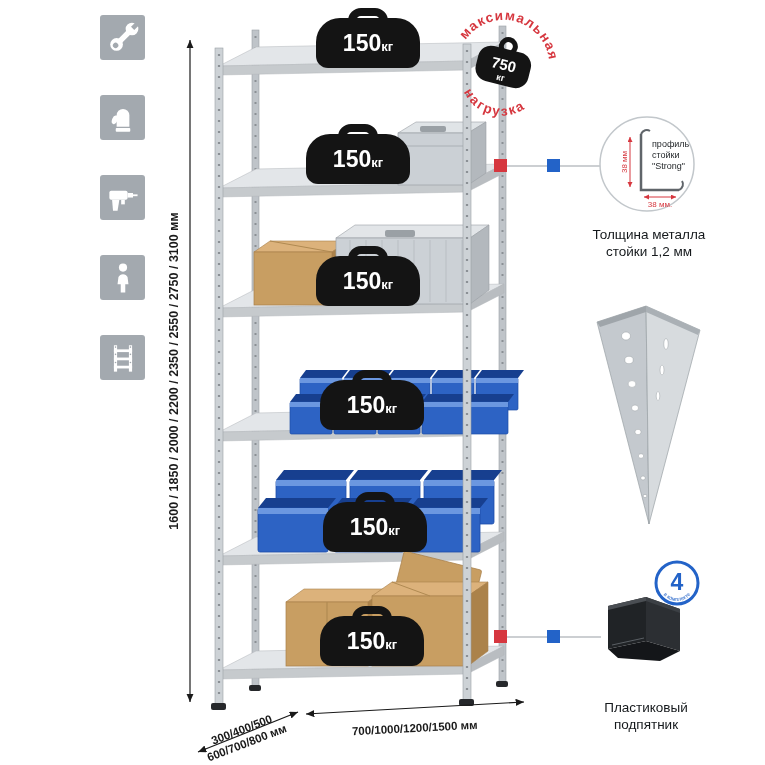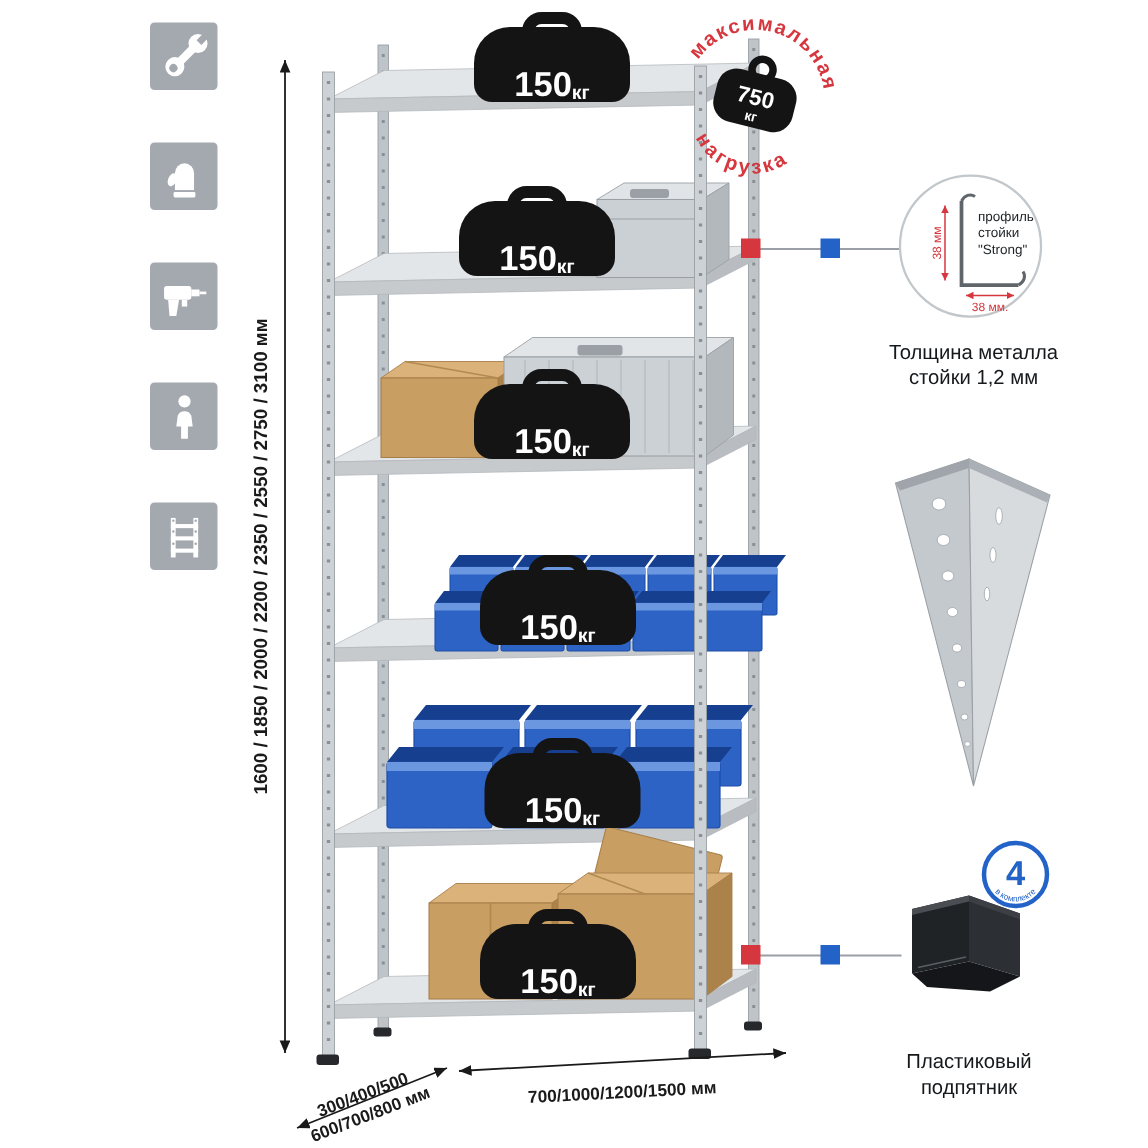--- a/index.html
+++ b/index.html
@@ -8,21 +8,21 @@
   .icon-col{position:absolute;left:100px;top:15px;display:flex;flex-direction:column;gap:35px;}
   .icon-box{width:45px;height:45px;background:var(--icon_gray,#a3a9af);border-radius:3px;
             display:flex;align-items:center;justify-content:center;}
   .icon-box svg{width:40px;height:40px;display:block;}
   .scene{position:absolute;left:0;top:0;width:765px;height:765px;}
   .scene text{font-family:"Liberation Sans",sans-serif;}
   .weight{position:absolute;width:104px;display:flex;flex-direction:column;align-items:center;z-index:5;}
   .weight-handle{width:40px;height:26px;border:8px solid var(--weight_black,#141414);
                  border-radius:14px;margin-bottom:-16px;box-sizing:border-box;}
   .weight-body{width:104px;height:50px;background:var(--weight_black,#141414);
-               border-radius:24px 24px 12px 12px;display:flex;align-items:flex-end;
+               border-radius:24px 24px 12px 12px;display:flex;align-items:center;
                justify-content:center;gap:0;color:#fff;}
   .weight-body .val{font-size:23px;font-weight:bold;line-height:1;}
   .weight-body .unit{font-size:13px;font-weight:bold;margin-top:7px;line-height:1;}
 </style>
 </head>
 <body>
 
 <div class="canvas">
 
   <div class="icon-col">

